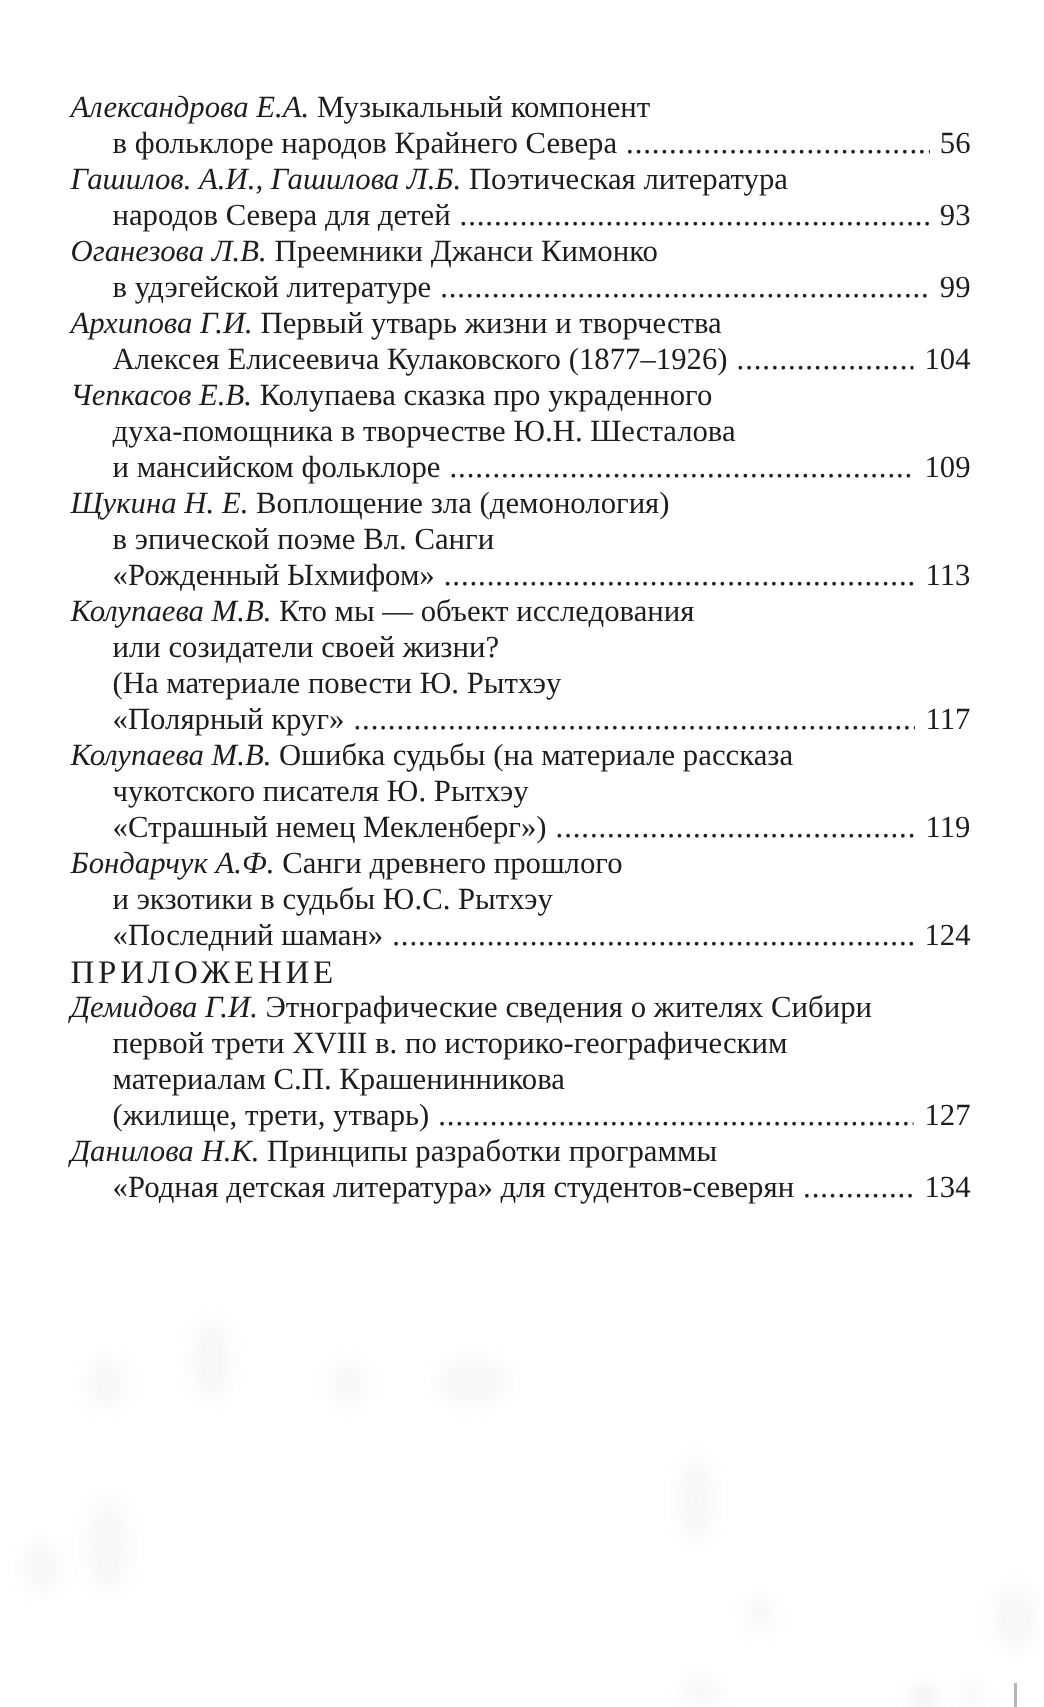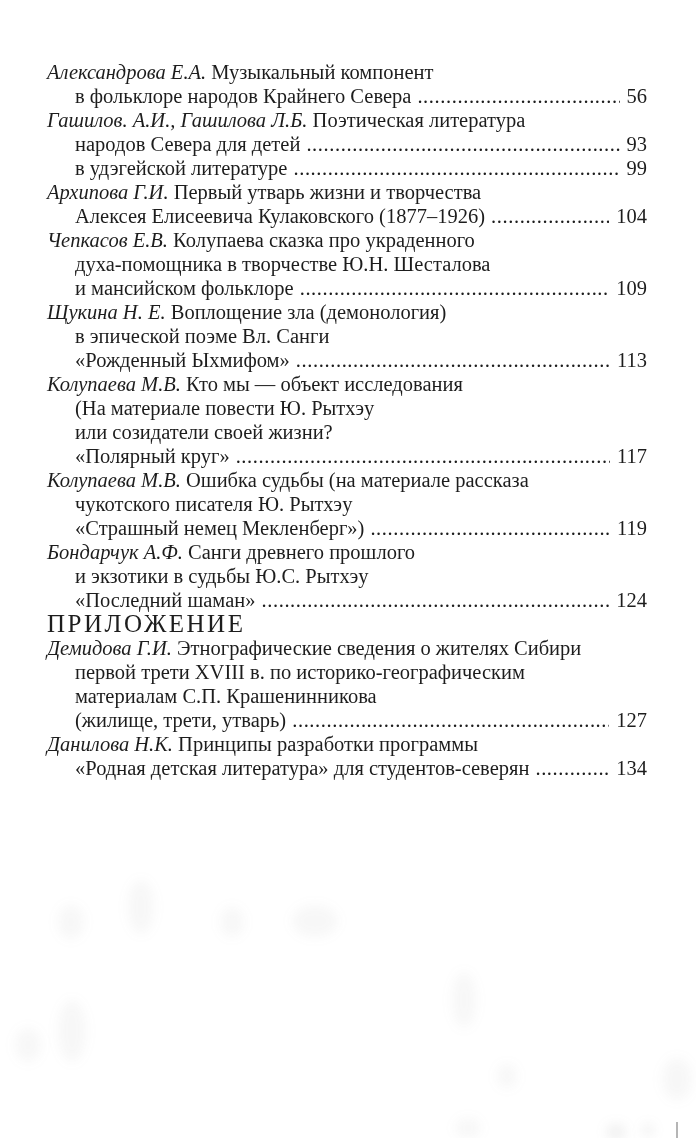--- a/index.html
+++ b/index.html
@@ -51,21 +51,21 @@
   }
   .dots::after {
     content: "................................................................................................................................................................";
     letter-spacing: 0.6px;
   }
   .page-num {
     flex: 0 0 auto;
     margin-left: 7px;
   }
   .heading {
-    font-size: 25px;
+    font-size: 22px;
     letter-spacing: 2.5px;
   }
   
   .artifact {
     position: absolute;
     border-radius: 50%;
     background: rgba(110, 110, 110, 0.055);
     filter: blur(6px);
     pointer-events: none;
   }
@@ -91,20 +91,23 @@
         <span class="page-num">56</span>
       </div>
       <div class="line">
         <span class="content"><span class="author">Гашилов. А.И., Гашилова Л.Б.</span> <span>Поэтическая литература</span></span>
       </div>
       <div class="line indent">
         <span class="content">народов Севера для детей</span>
         <span class="dots"></span>
         <span class="page-num">93</span>
       </div>
+      <div class="line">
+        <span class="content"><span class="author">Оганезова Л.В.</span> <span>Преемники Джанси Кимонко</span></span>
+      </div>
       <div class="line indent">
         <span class="content">в удэгейской литературе</span>
         <span class="dots"></span>
         <span class="page-num">99</span>
       </div>
       <div class="line">
         <span class="content"><span class="author">Архипова Г.И.</span> <span>Первый утварь жизни и творчества</span></span>
       </div>
       <div class="line indent">
         <span class="content">Алексея Елисеевича Кулаковского (1877–1926)</span>
@@ -130,24 +133,24 @@
       </div>
       <div class="line indent">
         <span class="content">«Рожденный Ыхмифом»</span>
         <span class="dots"></span>
         <span class="page-num">113</span>
       </div>
       <div class="line">
         <span class="content"><span class="author">Колупаева М.В.</span> <span>Кто мы — объект исследования</span></span>
       </div>
       <div class="line indent">
+        <span class="content">или созидатели своей жизни?</span>
+      </div>
+      <div class="line indent">
         <span class="content">(На материале повести Ю. Рытхэу</span>
-      </div>
-      <div class="line indent">
-        <span class="content">или созидатели своей жизни?</span>
       </div>
       <div class="line indent">
         <span class="content">«Полярный круг»</span>
         <span class="dots"></span>
         <span class="page-num">117</span>
       </div>
       <div class="line">
         <span class="content"><span class="author">Колупаева М.В.</span> <span>Ошибка судьбы (на материале рассказа</span></span>
       </div>
       <div class="line indent">

